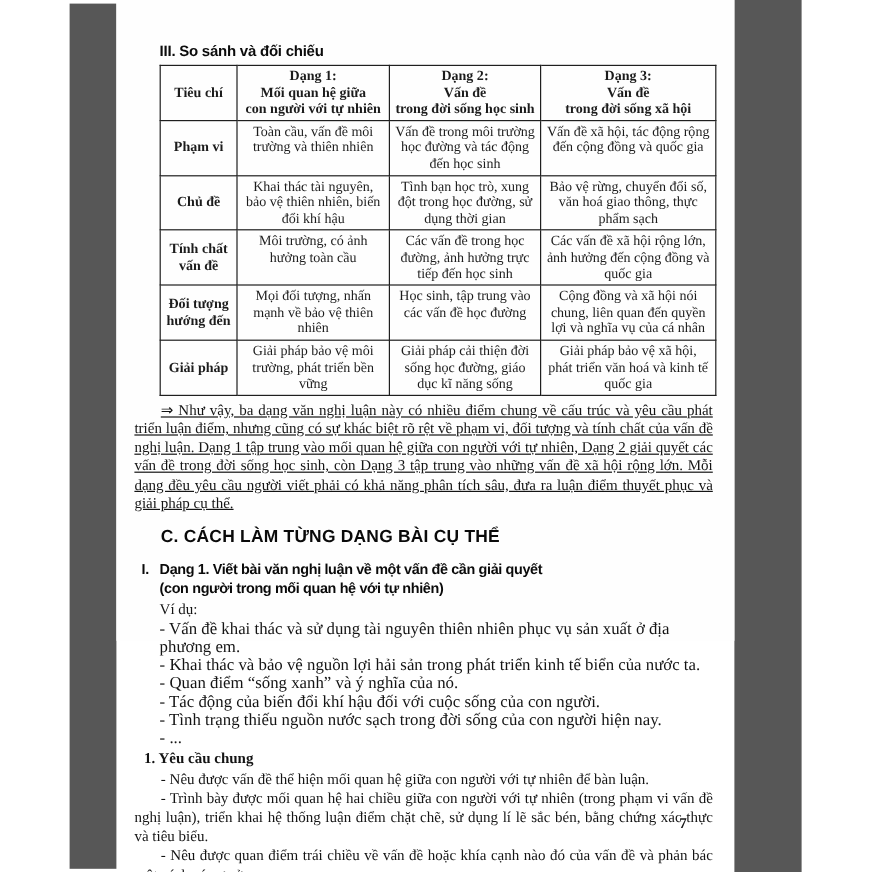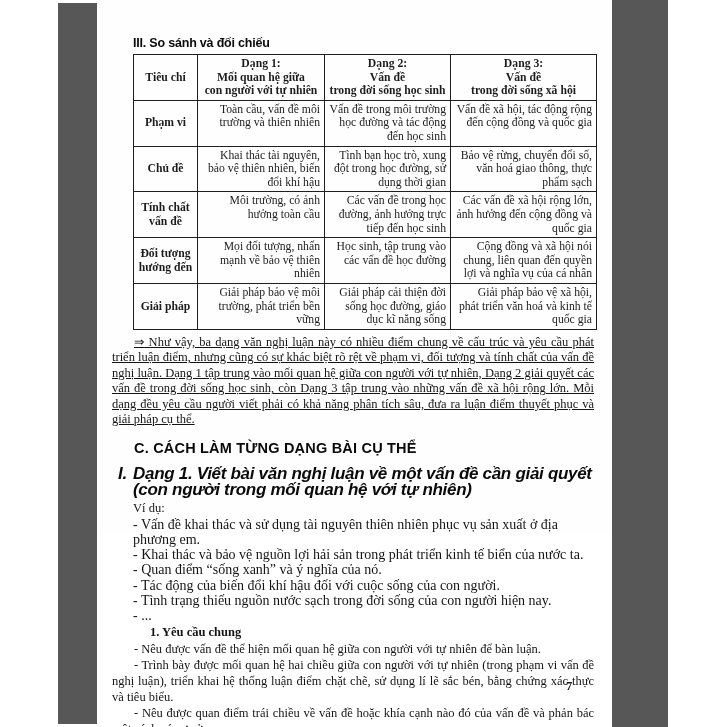--- a/index.html
+++ b/index.html
@@ -31,50 +31,49 @@
     font-size:11.7px; color:#1c1c1c;
     table-layout:fixed;
   }
   .compare th, .compare td {
     border:1.4px solid #1f1f1f;
     line-height:13.6px;
     padding:2px 4px;
   }
   .compare th { text-align:center; font-weight:bold; white-space:pre-line; vertical-align:middle; padding:2px 2px; }
   td.crit { text-align:center; font-weight:bold; white-space:pre-line; vertical-align:middle; padding:2px 1px; }
-  td.val  { vertical-align:top; text-align:right; }
+  td.val  { vertical-align:top; text-align:center; }
 
   .summary {
     margin:5px 0 0 0;
     text-align:justify; text-indent:22px;
     font-size:12.5px; line-height:15.5px;text-decoration:underline;
   }
 
   .c-title {
     margin:12px 0 0 22px;
     font-family:"Liberation Sans", sans-serif;
     font-weight:bold; font-size:14.5px; letter-spacing:0.2px;
     color:#0a0a0a;
   }
 
   .d1-head {
     margin:10px 0 2px 6px;
     font-family:"Liberation Sans", sans-serif;
-    font-weight:bold; font-size:17px; line-height:16.5px; letter-spacing:-0.3px;
+    font-weight:bold; font-size:12px; line-height:16.5px; letter-spacing:-0.3px;
     color:#0a0a0a;
-    font-style:italic;
   }
   .d1-head .marker { display:inline-block; width:15px; }
   .d1-head .line2 { padding-left:15px; }
 
   .vidu { margin:2px 0 1px 21px; font-size:12.5px; line-height:15px; }
 
   ul.examples { margin:0 0 0 21px; padding:0; list-style:none; font-size:14px; line-height:15.2px; }
 
-  .req-head { margin:2px 0 1px 38px; font-weight:bold; font-size:12.5px; line-height:15px; }
+  .req-head { margin:2px 0 1px 8px; font-weight:bold; font-size:12.5px; line-height:15px; }
   .req p { margin:0; text-align:justify; text-indent:22px; font-size:12.5px; line-height:16px; }
 
   .page-num { position:absolute; left:469px; top:679px; font-weight:bold; font-size:12.5px; }
 </style>
 </head>
 <body>
 
 <div class="strip strip-left"></div>
 <div class="strip strip-right"></div>
 

